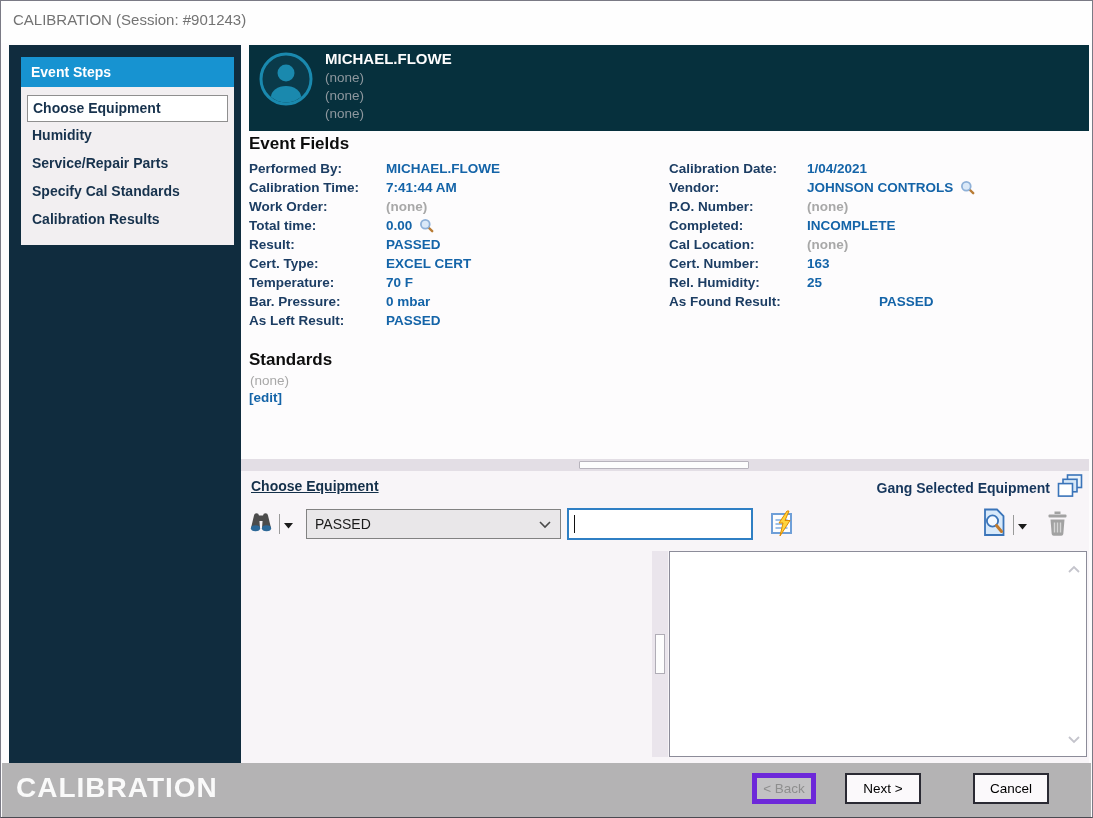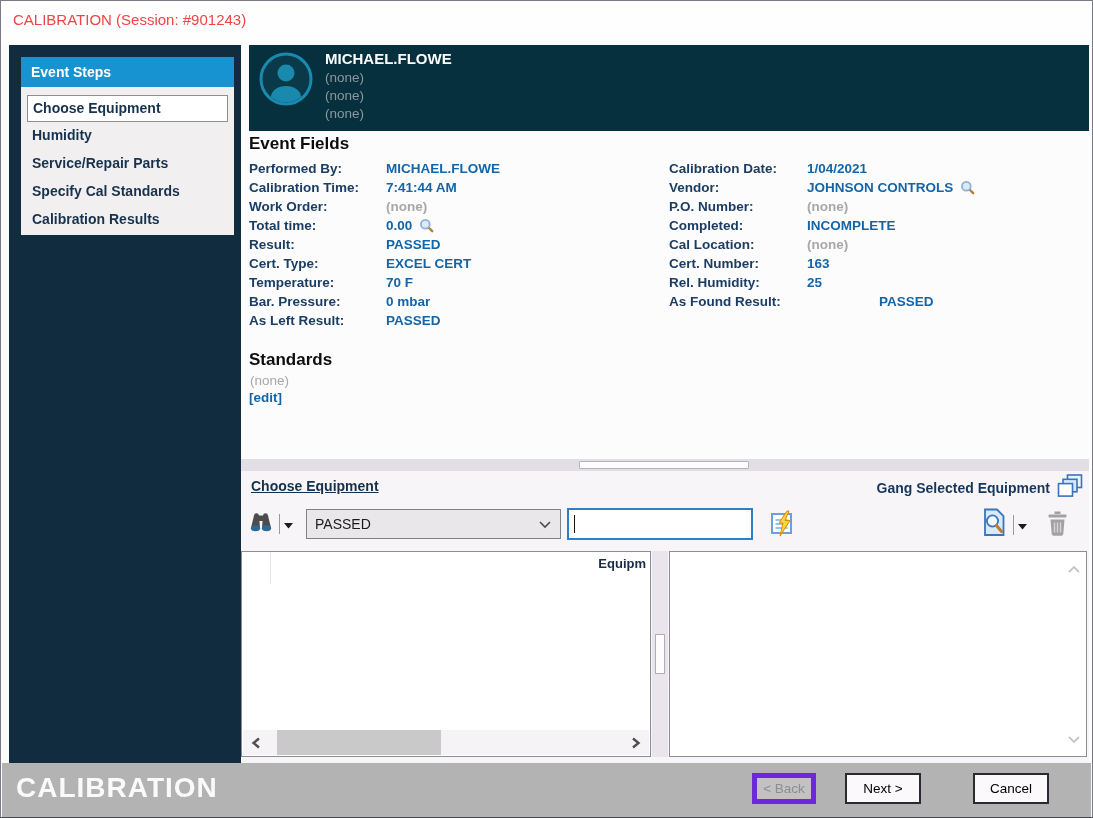--- a/index.html
+++ b/index.html
@@ -2,25 +2,25 @@
 <html><head>
 <meta charset="utf-8">
 <style>
   * { margin:0; padding:0; box-sizing:border-box; }
   body { background:#d0d0d0; font-family:"Liberation Sans", sans-serif; }
   .window { position:relative; width:1093px; height:818px; background:#fdfcfd;
             border:1px solid #7a7a85; border-bottom-color:#4a4a52; overflow:hidden; }
 
   
   .titlebar { position:absolute; left:0; top:0; width:100%; height:42px; background:#fefefe; }
-  .titlebar span { position:absolute; left:12px; top:10px; font-size:15px; color:#ef4444; }
+  .titlebar span { position:absolute; left:12px; top:10px; font-size:15px; color:#737373; }
 
   
   .sidebar { position:absolute; left:8px; top:44px; width:232px; height:718px; background:#102c3e; }
-  .steps-panel { position:absolute; left:12px; top:12px; width:213px; background:#f2eff1; }
+  .steps-panel { position:absolute; left:12px; top:12px; width:213px; background:#f2eff1; padding-bottom:10px; }
   .steps-header { height:30px; line-height:30px; background:#1793d1; color:#fff; font-weight:bold;
                   font-size:14px; padding-left:10px; }
   .steps-list { padding:8px 6px 0 6px; }
   .step { height:27px; line-height:25px; font-size:14px; font-weight:bold; color:#17324d;
           padding-left:5px; margin-bottom:1px; }
   .step.selected { background:#ffffff; border:1px solid #8f8f8f; }
 
   
   .user-header { position:absolute; left:248px; top:44px; width:840px; height:86px; background:#06303d; }
   .avatar { position:absolute; left:10px; top:7px; }
@@ -313,37 +313,20 @@
           <path d="M8.5 1.5 h6 v2.5 h-6 z" fill="#a2a2a2"></path>
           <rect x="2.5" y="4.5" width="18" height="3" rx="1" fill="#a2a2a2"></rect>
           <path d="M4.5 9.5 h14 l-1.2 14.5 a2 2 0 0 1 -2 1.8 h-7.6 a2 2 0 0 1 -2 -1.8 z" fill="#a2a2a2"></path>
           <line x1="8.5" y1="12.5" x2="8.5" y2="22.5" stroke="#d6d6d6" stroke-width="1.4"></line>
           <line x1="11.5" y1="12.5" x2="11.5" y2="22.5" stroke="#d6d6d6" stroke-width="1.4"></line>
           <line x1="14.5" y1="12.5" x2="14.5" y2="22.5" stroke="#d6d6d6" stroke-width="1.4"></line>
         </svg>
       </span>
     </div>
 
-    <div class="list-left">
-      <div class="col-line"></div>
-      <div class="col-header">Equipm</div>
-      <div class="hscroll">
-        <span class="hs-arrow">
-          <svg width="10" height="12">
-              <polyline points="8,1.5 2.5,6 8,10.5" fill="none" stroke="#4e4e4e" stroke-width="2.4"></polyline>
-            </svg>
-        </span>
-        <span class="hs-thumb"></span>
-        <span class="hs-arrow hs-right">
-          <svg width="10" height="12">
-              <polyline points="2,1.5 7.5,6 2,10.5" fill="none" stroke="#4e4e4e" stroke-width="2.4"></polyline>
-            </svg>
-        </span>
-      </div>
-    </div>
 
     <div class="vstrip">
       <div class="vs-thumb"></div>
     </div>
 
     <div class="list-right">
       <span class="vr-arrow vr-up">
         <svg width="14" height="9">
             <polyline points="2,7 7,2 12,7" fill="none" stroke="#c4c4cc" stroke-width="1.8"></polyline>
           </svg>

